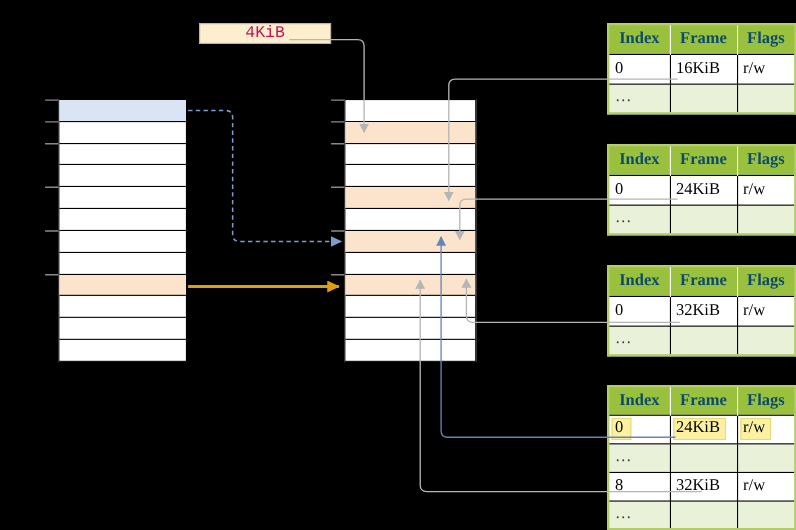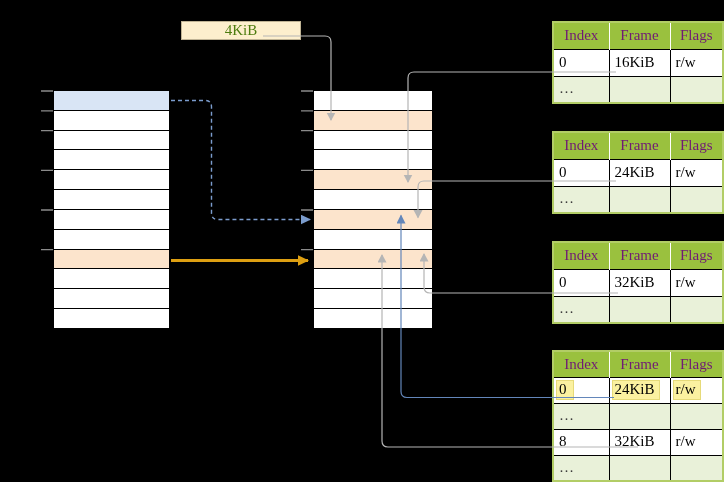--- a/index.html
+++ b/index.html
@@ -12,26 +12,26 @@
   .pcol .prow{flex:1;border-bottom:1px solid #000;}
   .pcol .prow:last-child{border-bottom:none;}
   .prow.blue{background:var(--blue-row);}
   .prow.orange{background:var(--peach-row);}
   #left-col{left:53px;top:90px;width:117px;height:239px;}
   #mid-col{left:313px;top:90px;width:120px;height:239px;}
 
   
   .size-box{position:absolute;left:181px;top:21px;width:120px;height:19px;box-sizing:border-box;
             background:var(--cream-box);border:1px solid var(--cream-box-border);
-            text-align:center;font-size:15px;line-height:17px;color:#4d7c0f;}
+            text-align:center;font-size:15px;line-height:17px;color:#be185d;font-family:Liberation Mono, monospace;}
 
   
   .ftable{position:absolute;left:552px;width:170px;border-collapse:collapse;table-layout:fixed;
           border:2px solid var(--table-border-green);background:#fff;}
-  .ftable th{background:var(--table-header-green);color:#701a75;font-size:15px;font-weight:normal;
+  .ftable th{background:var(--table-header-green);color:#0c4a6e;font-size:15px;font-weight:bold;
              text-align:center;border-right:1.5px solid #fff;height:27px;box-sizing:border-box;padding:0;}
   .ftable th:last-child{border-right:none;margin-left:32px;}
   .ftable td{border:1px solid #000;font-size:15px;color:#000;height:27px;box-sizing:border-box;
              padding:0 0 1px 5px;vertical-align:middle;}
   .ftable tr.alt td{background:var(--table-row-alt-green);color:var(--ellipsis-text);}
   .ftable.t4 th,.ftable.t4 td{height:26px;}
   #t1{top:21px;} #t2{top:131px;} #t3{top:241px;} #t4{top:350px;}
   .hl{display:inline-block;background:var(--yellow-highlight);border:1px solid var(--yellow-highlight-border);
       padding:0 4px 1px 2px;margin-left:-3px;min-width:10px;}
 

